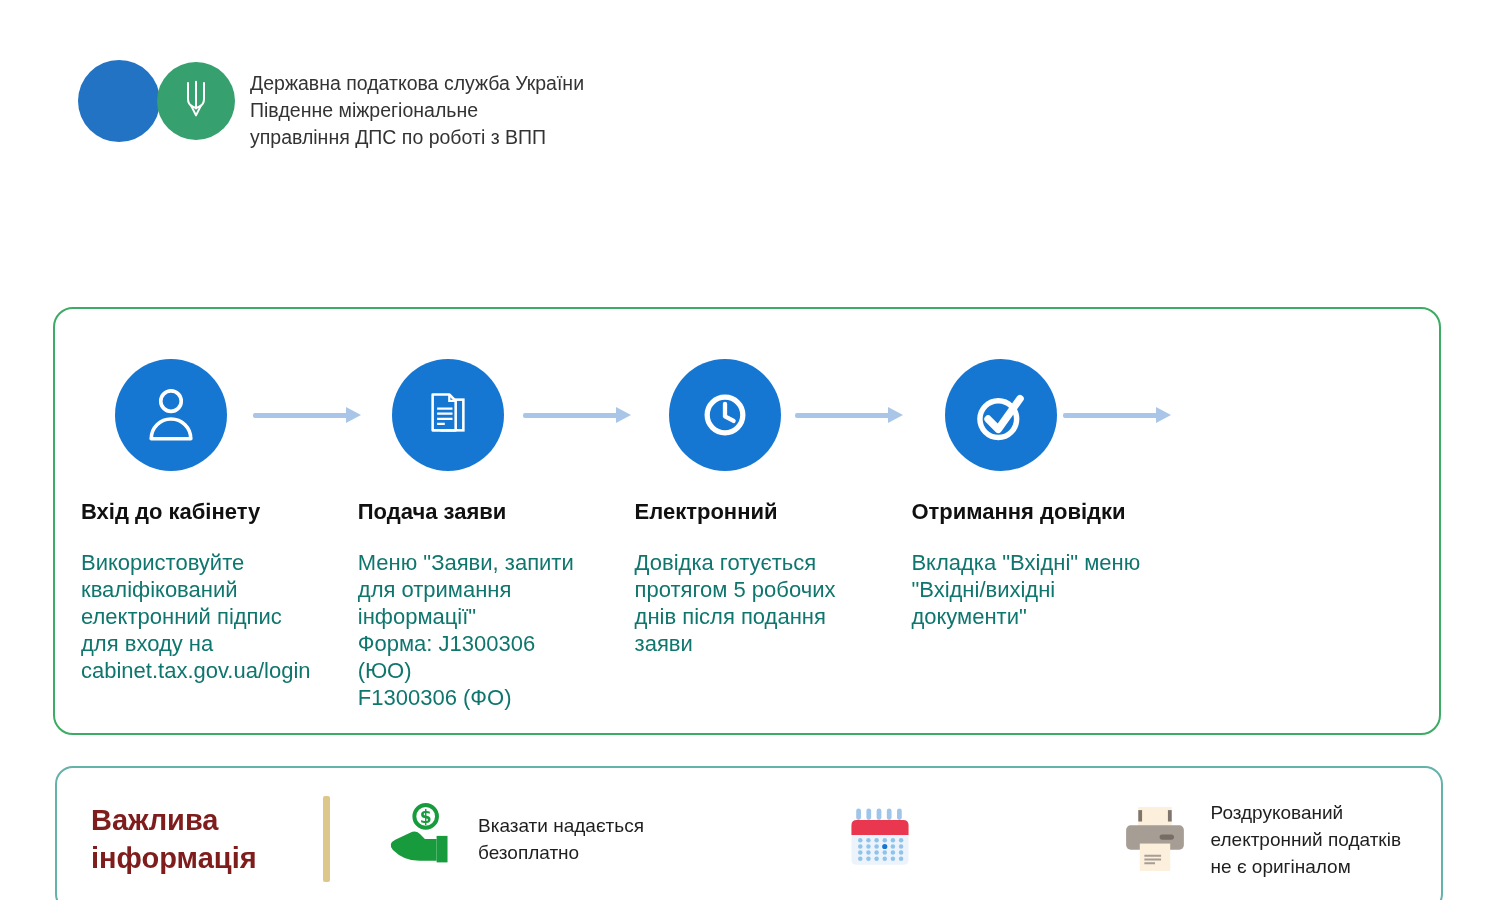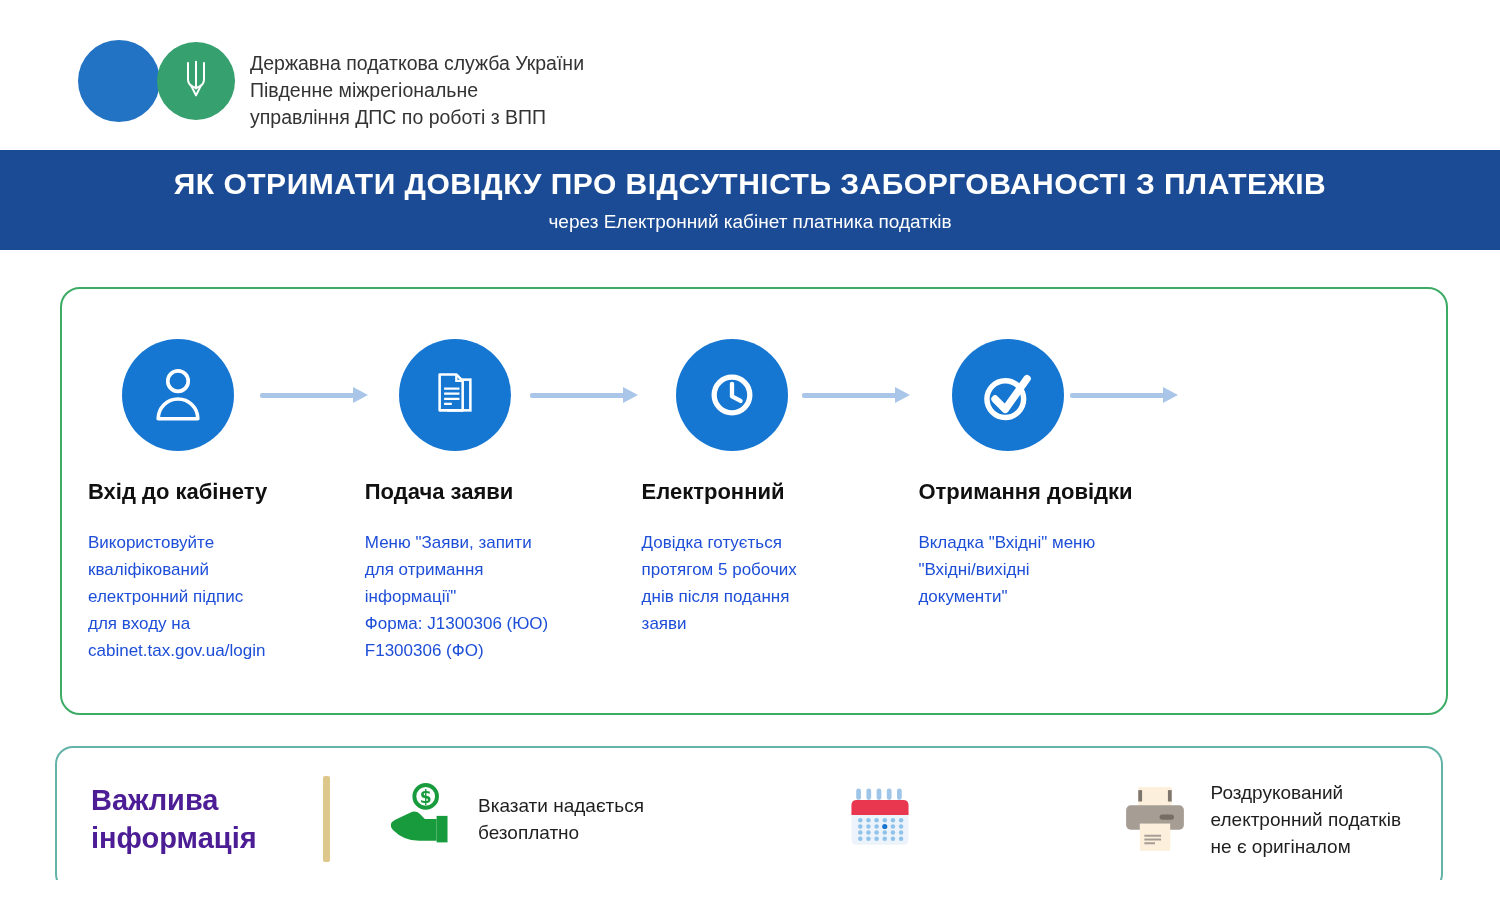--- a/index.html
+++ b/index.html
@@ -1,55 +1,55 @@
 <!DOCTYPE html>
 <html><head>
 <meta charset="utf-8">
 <style>
   html,body{margin:0;padding:0;background:#fff;}
   .page{position:relative;width:1500px;height:880px;background:#ffffff;overflow:hidden;
-        font-family:"Liberation Sans","DejaVu Sans",sans-serif;}
+        font-family:"Liberation Sans","DejaVu Sans",sans-serif;margin-top:20px;}
 
   
   .logo{position:absolute;left:78px;top:40px;display:flex;align-items:center;}
   .logo-circle{border-radius:50%;}
   .logo-blue{width:82px;height:82px;background:#2273c3;}
   .logo-green{width:78px;height:78px;background:#36a06e;margin-left:-3px;
               display:flex;align-items:center;justify-content:center;}
   .org{position:absolute;left:250px;top:50px;font-size:19.5px;line-height:27px;
        color:#333;white-space:pre-line;}
 
   
   .banner{position:absolute;left:0;top:150px;width:100%;height:100px;background:#1b4b94;
           color:#fff;text-align:center;box-sizing:border-box;padding-top:17px;}
   .banner-title{font-size:30px;font-weight:800;letter-spacing:.5px;}
   .banner-sub{margin-top:10px;font-size:19px;}
 
   
-  .steps-card{position:absolute;left:60px;top:287px;width:1388px;height:428px;box-sizing:border-box;
+  .steps-card{position:absolute;left:53px;top:287px;width:1388px;height:428px;box-sizing:border-box;
               border:2px solid #3cab64;border-radius:20px;padding-top:50px;background:#fff;}
   .steps-row{display:flex;}
   .step{width:20%;box-sizing:border-box;padding:0 18px 0 26px;}
   .step-circle{width:112px;height:112px;border-radius:50%;background:#1677d2;margin-left:34px;
                display:flex;align-items:center;justify-content:center;}
   .step-title{margin-top:28px;font-size:22px;font-weight:700;color:#101010;}
-  .step-desc{margin-top:24px;font-size:17px;line-height:27px;color:#1d4ed8;white-space:pre-line;}
+  .step-desc{margin-top:24px;font-size:22px;line-height:27px;color:#0f766e;white-space:pre-line;}
   .arrow{position:absolute;top:98px;width:108px;height:16px;}
   .arrow::before{content:"";position:absolute;left:0;right:13px;top:5.5px;height:5px;
                  background:#a9c6e8;border-radius:2px;}
   .arrow::after{content:"";position:absolute;right:0;top:0;width:0;height:0;
                 border-left:15px solid #a9c6e8;border-top:8px solid transparent;
                 border-bottom:8px solid transparent;}
   .a1{left:198px}.a2{left:468px}.a3{left:740px}.a4{left:1008px}
 
   
   .info-card{position:absolute;left:55px;top:746px;width:1388px;height:146px;box-sizing:border-box;
              border:2px solid #63b3a9;border-radius:18px;background:#fff;
              display:flex;align-items:center;padding:0 40px 0 34px;}
-  .info-heading{width:200px;font-size:29px;font-weight:700;color:#4c1d95;line-height:1.32;}
+  .info-heading{width:200px;font-size:29px;font-weight:700;color:#7f1d1d;line-height:1.32;}
   .gold-bar{width:7px;height:86px;background:#ddc78a;border-radius:2px;margin:0 52px 0 32px;flex:none;}
   .info-items{flex:1;display:flex;align-items:center;justify-content:space-between;}
   .info-item{display:flex;align-items:center;gap:18px;}
   .info-text{font-size:19px;line-height:27px;color:#1f1f1f;white-space:pre-line;}
 </style>
 </head>
 <body>
 
 <div class="page">
 
@@ -63,24 +63,20 @@
           <path d="M50 12 V78"></path>
           <path d="M38 72 L50 96 L62 72"></path>
         </g>
       </svg>
     </div>
   </div>
   <div class="org">Державна податкова служба України
 Південне міжрегіональне
 управління ДПС по роботі з ВПП</div>
 
-  <div class="banner">
-    <div class="banner-title">ЯК ОТРИМАТИ ДОВІДКУ ПРО ВІДСУТНІСТЬ ЗАБОРГОВАНОСТІ З ПЛАТЕЖІВ</div>
-    <div class="banner-sub">через Електронний кабінет платника податків</div>
-  </div>
 
   <div class="steps-card">
     <div class="arrow a1"></div>
     <div class="arrow a2"></div>
     <div class="arrow a3"></div>
     <div class="arrow a4"></div>
 
     <div class="steps-row">
 
       <div class="step">

